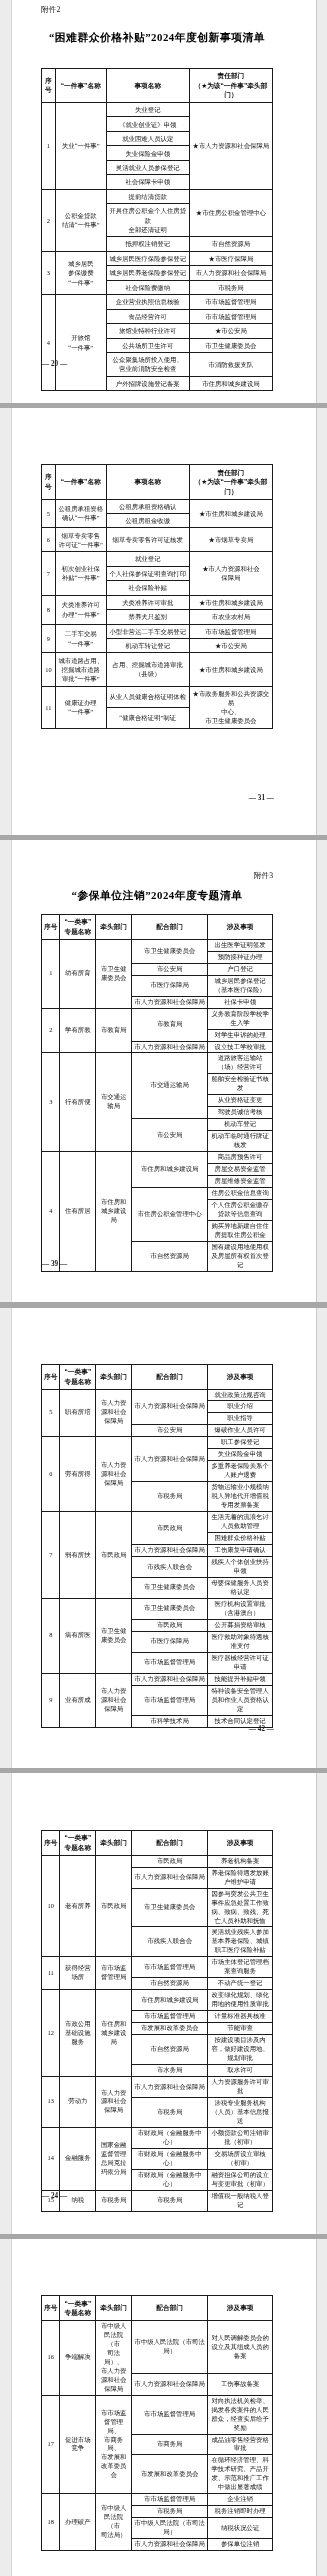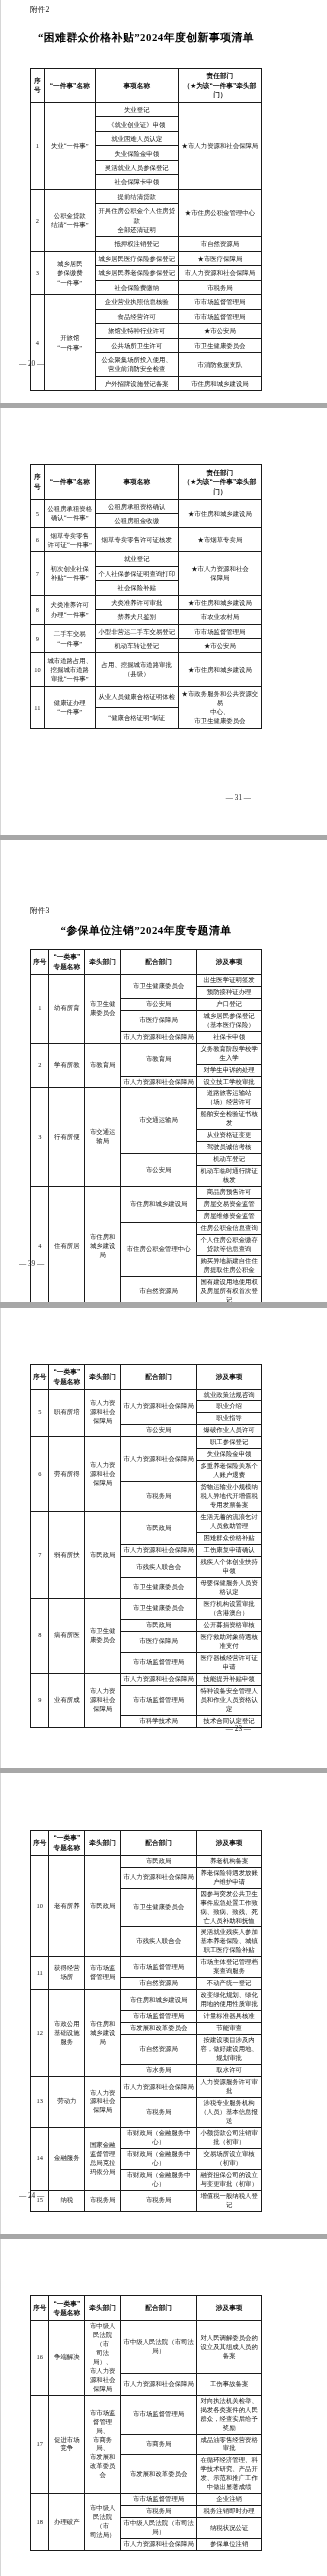--- a/index.html
+++ b/index.html
@@ -1,40 +1,40 @@
 <!DOCTYPE html>
 <html style="font-size:8.2px"><head>
 <meta charset="utf-8">
 <style>
   html,body{margin:0;padding:0;background:#9a9a9a;}
   .viewport{width:328px;background:#ececec;font-family:"Liberation Serif","DejaVu Serif",serif;color:#111;}
-  .page{position:relative;margin:0 0;background:#ffffff;overflow:hidden;border-left:0.5px solid #d6d6d6;border-right:0.5px solid #c9c9c9;}
+  .page{position:relative;margin:0 11px;background:#ffffff;overflow:hidden;border-left:0.5px solid #d6d6d6;border-right:0.5px solid #c9c9c9;}
   .p20{height:403px;}
   .p21{height:427px;}
   .p22{height:462px;}
   .p23{height:460px;}
   .p24{height:461px;}
   .p25{height:562px;}
   .page-gap{height:5.2px;background:#a7a7a7;}
   .content{width:232px;margin-left:29px;}
   .att-label{font-size:7.7px;color:#111;}
   .p20 .att-label{padding-top:5.2px;}
-  .p22 .att-label{padding-top:66px;}
+  .p22 .att-label{padding-top:31px;text-align:right;}
   .doc-title{font-size:10.8px;font-weight:700;text-align:center;letter-spacing:0.5px;color:#000;margin:0;}
   .p20 .doc-title{margin:15.5px 0 23px 0;}
   .p22 .doc-title{margin:7.2px 0 11.3px 0;}
   .p21 .content{padding-top:56px;}
   .p23 .content{padding-top:56px;}
   .p24 .content{padding-top:57px;}
   .p25 .content{padding-top:56px;}
   table.doc-table{width:100%;border-collapse:collapse;table-layout:fixed;border:1px solid #1a1a1a;}
   .doc-table th{font-family:"Liberation Sans","DejaVu Sans",sans-serif;font-weight:700;font-size:6.7px;border:0.5px solid #1a1a1a;padding:2.6px 1px;text-align:center;white-space:pre-line;line-height:1.4;}
   .doc-table td{font-size:6.4px;border:0.5px solid #1a1a1a;padding:2.1px 1.5px;text-align:center;white-space:pre-line;line-height:1.45;vertical-align:middle;}
   table.a3 td{padding:1px 1.5px;line-height:1.4;}
-  .page-num{position:absolute;width:232px;left:18px;font-size:7.2px;color:#222;}
+  .page-num{position:absolute;width:232px;left:30px;font-size:7.2px;color:#222;font-weight:bold;}
   .page-num.align-left{text-align:left;}
   .page-num.align-right{text-align:right;}
   .p20 .page-num{bottom:35px;}
   .p21 .page-num{bottom:33px;}
   .p22 .page-num{bottom:34px;}
   .p23 .page-num{bottom:35px;}
   .p24 .page-num{bottom:34px;}
 </style>
 </head>
 <body>
@@ -485,21 +485,21 @@
               <td>市市场监督管理局</td>
               <td>特种设备安全管理人员和作业人员资格认定</td>
             </tr>
             <tr>
               <td>市科学技术局</td>
               <td>技术合同认定登记</td>
             </tr>
           </tbody>
         </table>
     </div>
-    <div class="page-num align-right">— 23 —</div>
+    <div class="page-num align-right">— 42 —</div>
   </section>
 
   <div class="page-gap"></div>
 
   <section class="page p24">
     <div class="content">
       <table class="doc-table a3">
           <colgroup>
             <col style="width: 8%;">
             <col style="width: 15.5%;">

